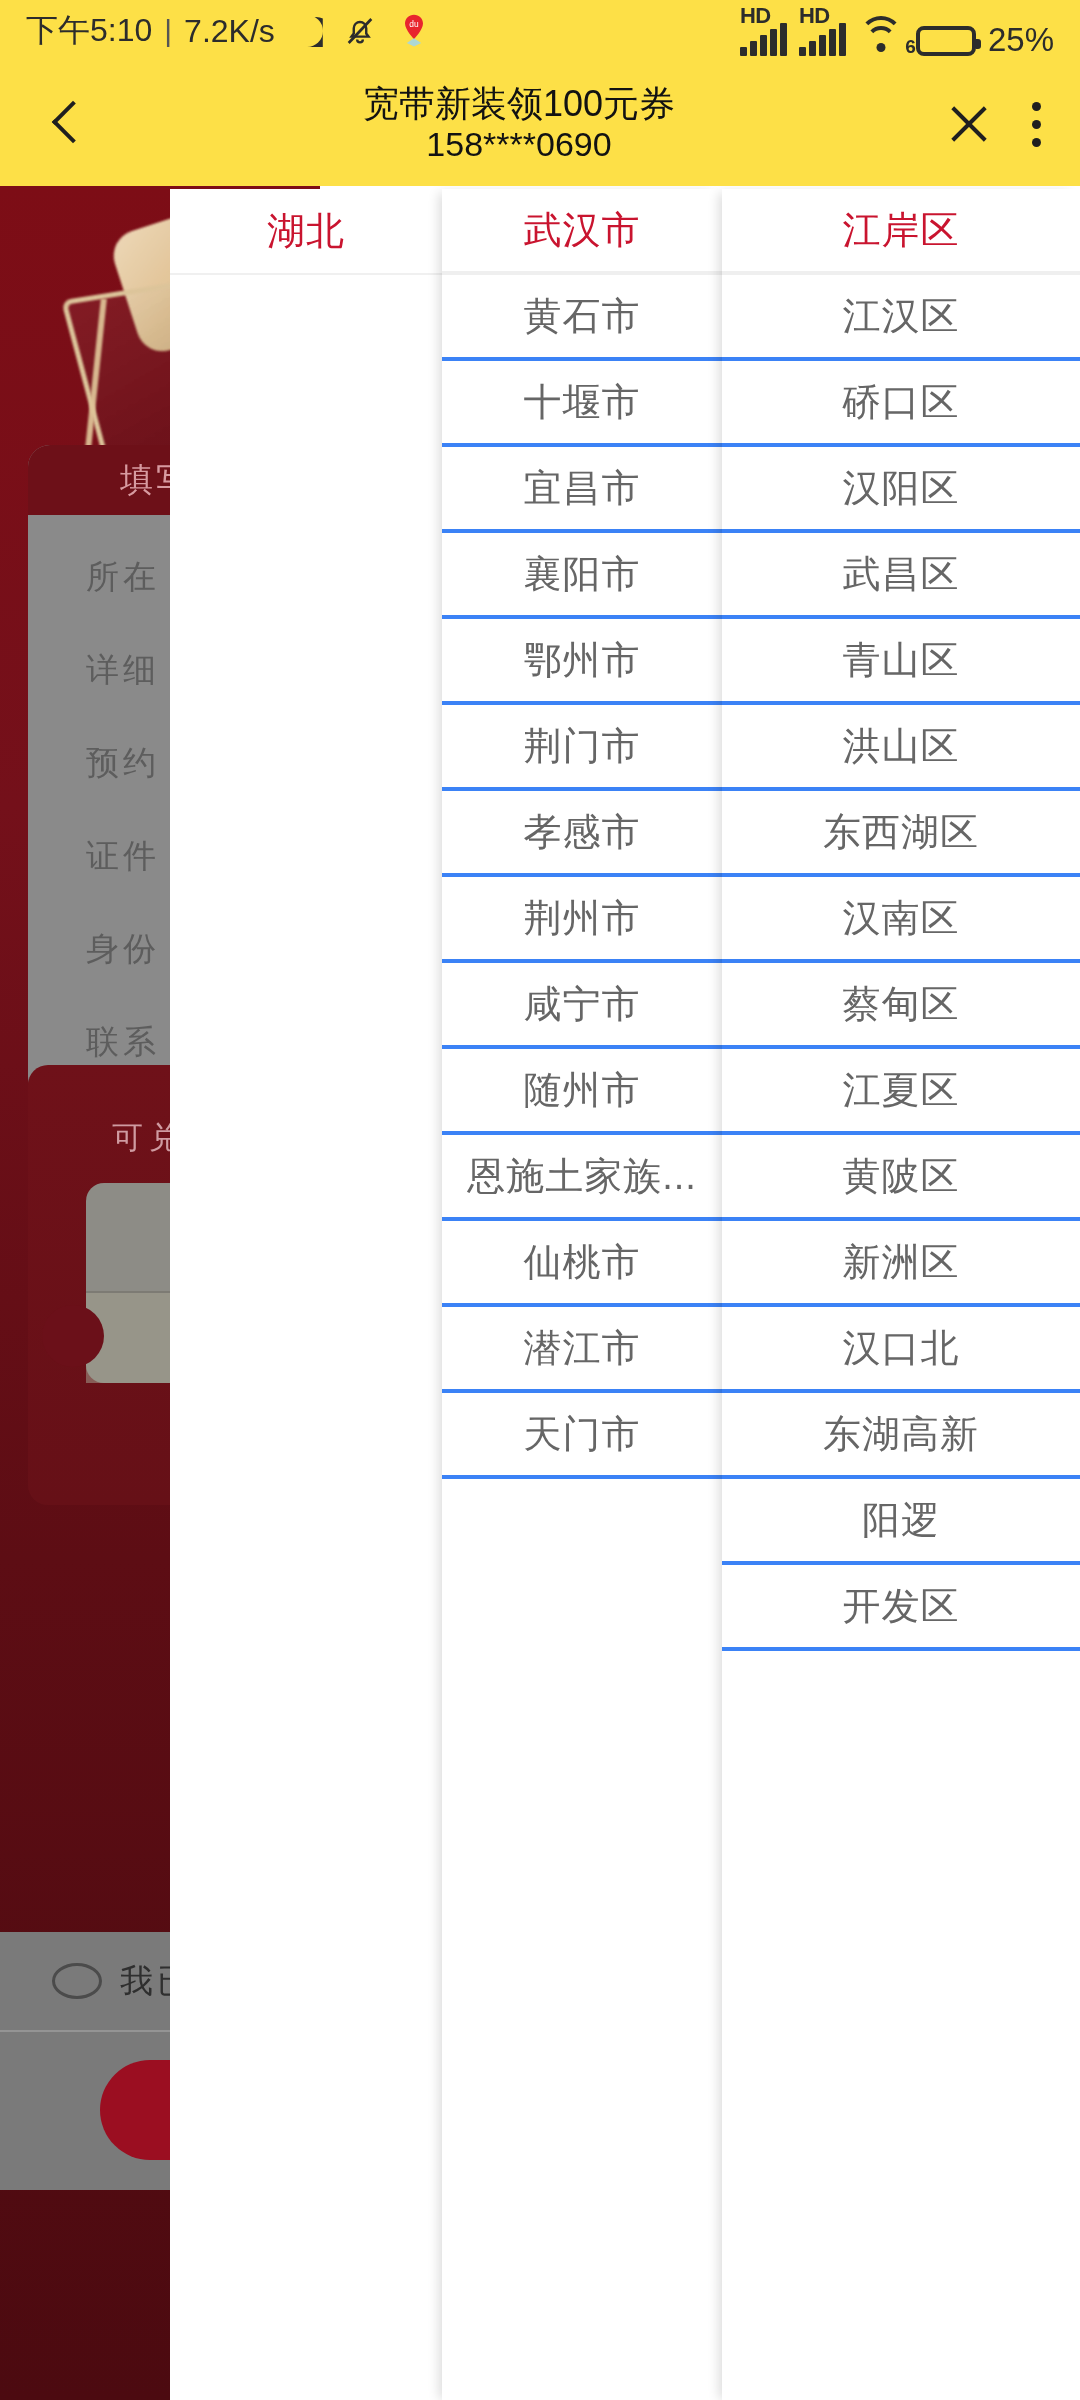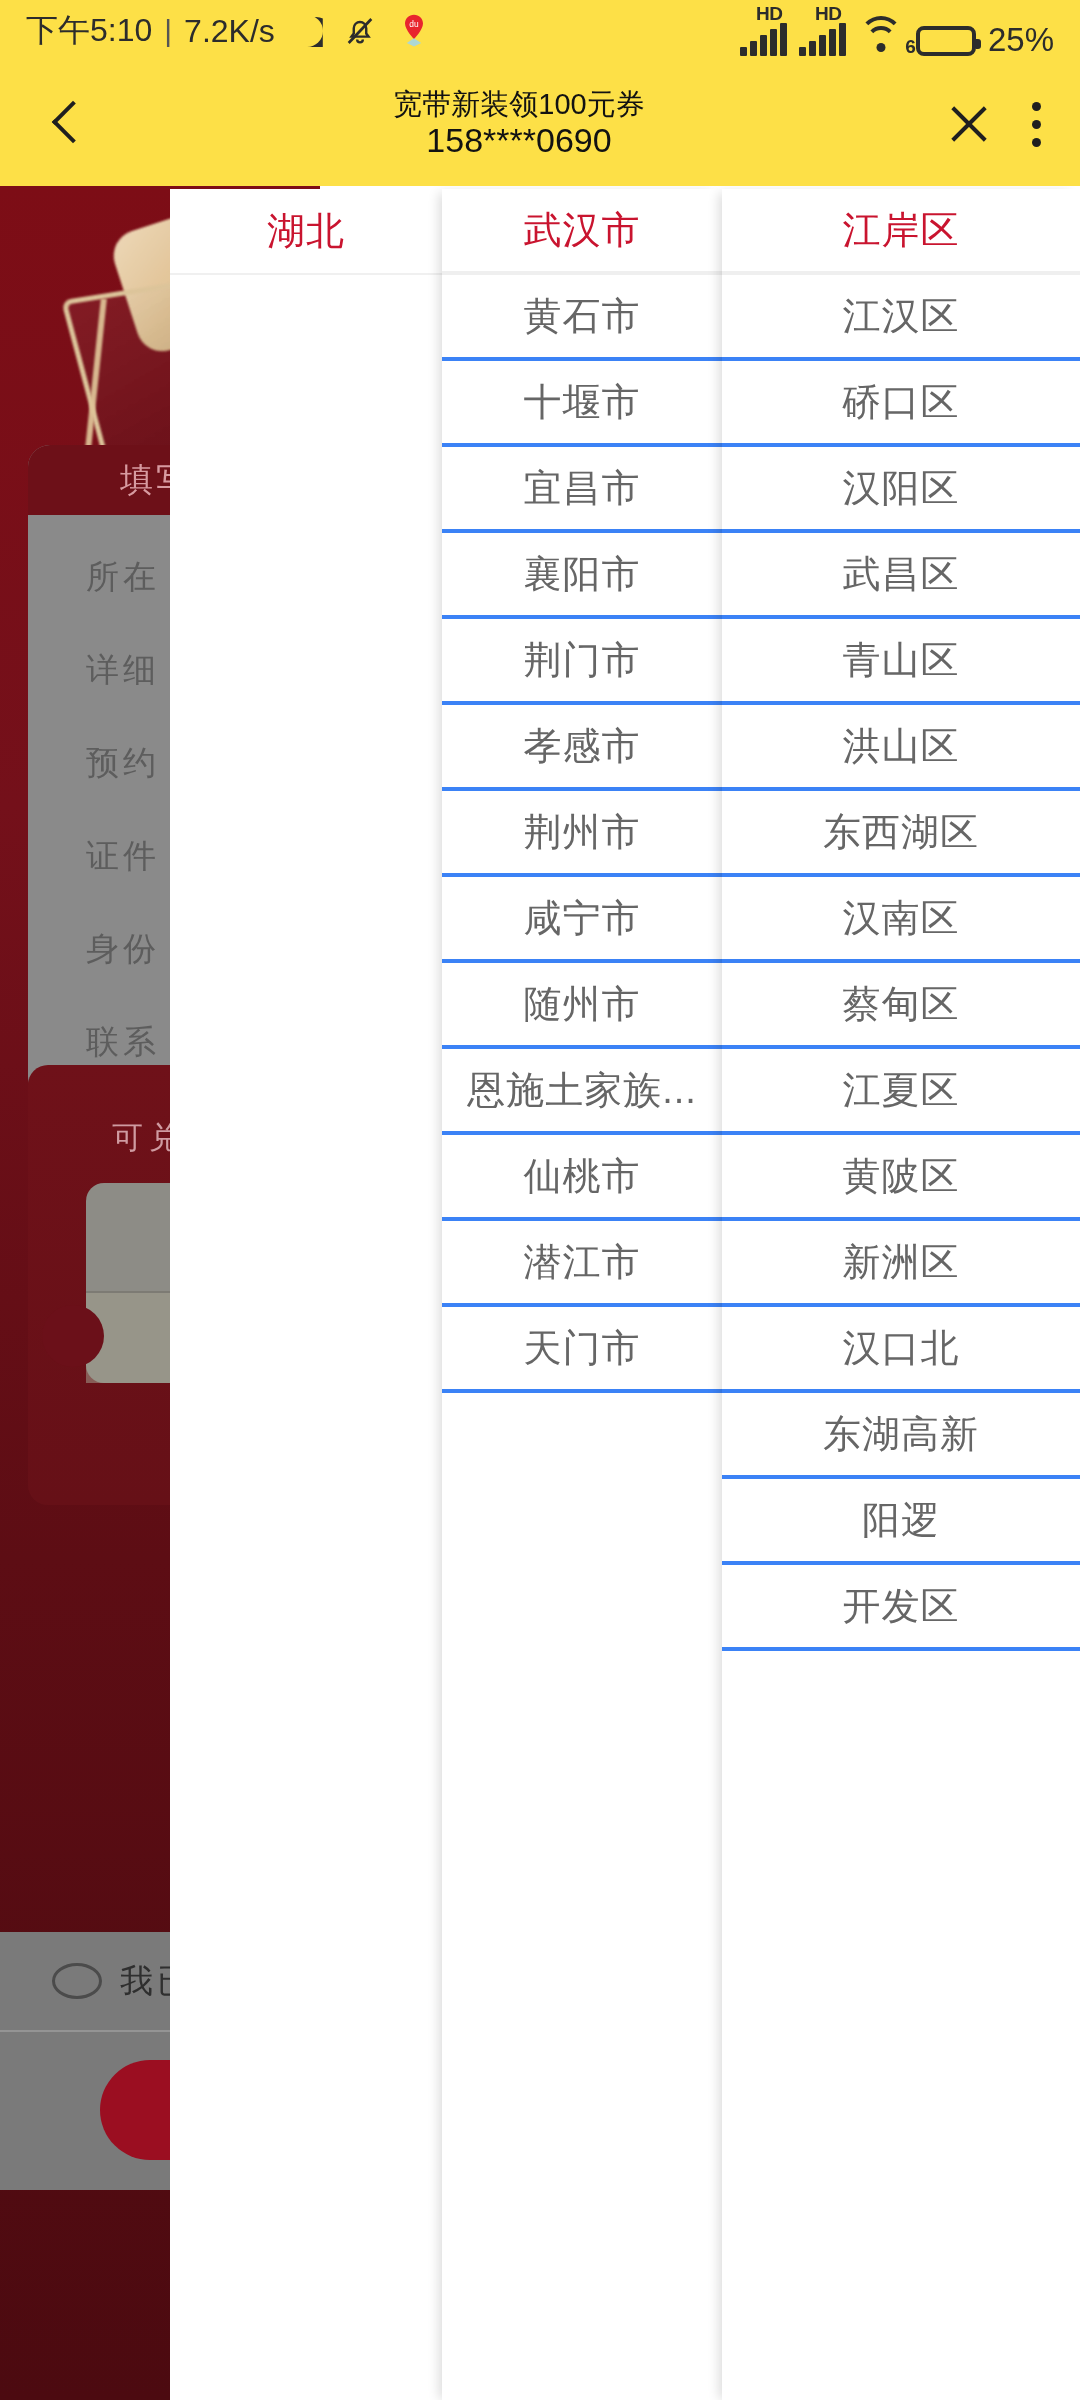--- a/index.html
+++ b/index.html
@@ -160,21 +160,21 @@
   .moon::before{
     content:""; position:absolute; inset:0; border-radius:50%;
     box-shadow:9px 2px 0 0 #2c2c2c; clip-path:inset(0 0 0 0);
   }
   .bell{ margin-left:10px; }
   .pin{ margin-left:12px; }
 
   .sb-right{ margin-left:auto; display:flex; align-items:flex-end; gap:12px; }
   .sig{ display:flex; align-items:flex-end; gap:3px; position:relative; padding-top:16px; }
   .sig .hd{
-    position:absolute; left:0; top:-4px; font-size:19px; font-weight:bold; letter-spacing:-.5px;margin-left:16px;
+    position:absolute; left:0; top:-4px; font-size:22px; font-weight:bold; letter-spacing:-.5px;
   }
   .sig i{ display:block; width:7px; background:#2c2c2c; border-radius:1px; }
   .sig i:nth-child(2){ height:9px; }
   .sig i:nth-child(3){ height:15px; }
   .sig i:nth-child(4){ height:21px; }
   .sig i:nth-child(5){ height:27px; }
   .sig i:nth-child(6){ height:33px; }
   .wifi{ position:relative; width:46px; height:36px; }
   .wifi .arc{
     position:absolute; left:50%; bottom:4px; transform:translateX(-50%);
@@ -206,21 +206,21 @@
   }
   .back{
     width:62px; height:62px; flex:none; position:relative; cursor:pointer;
   }
   .back::before{
     content:""; position:absolute; left:24px; top:14px;
     width:26px; height:26px; border-left:4px solid #1f1f1f; border-bottom:4px solid #1f1f1f;
     transform:rotate(45deg);
   }
   .titles{ flex:1; text-align:center; }
-  .t1{ font-size:29px; color:#121212; line-height:1.12; }
+  .t1{ font-size:36px; color:#121212; line-height:1.12; }
   .t2{ font-size:34px; color:#121212; line-height:1.18; }
   .acts{ display:flex; align-items:center; gap:36px; flex:none; }
   .closeicon{ width:54px; height:54px; position:relative; cursor:pointer; }
   .closeicon::before,.closeicon::after{
     content:""; position:absolute; left:4px; top:25px; width:46px; height:4px;
     background:#1f1f1f;
   }
   .closeicon::before{ transform:rotate(45deg); }
   .closeicon::after{ transform:rotate(-45deg); }
   .dots{ width:14px; display:flex; flex-direction:column; gap:9px; cursor:pointer; }
@@ -276,20 +276,21 @@
 <div id="picker">
   <div class="col province">
       <div class="item selected">湖北</div>
     </div>
   <div class="col city">
       <div class="item selected">武汉市</div>
       <div class="item">黄石市</div>
       <div class="item">十堰市</div>
       <div class="item">宜昌市</div>
       <div class="item">襄阳市</div>
+      <div class="item">鄂州市</div>
       <div class="item">荆门市</div>
       <div class="item">孝感市</div>
       <div class="item">荆州市</div>
       <div class="item">咸宁市</div>
       <div class="item">随州市</div>
       <div class="item">恩施土家族...</div>
       <div class="item">仙桃市</div>
       <div class="item">潜江市</div>
       <div class="item">天门市</div>
     </div>

